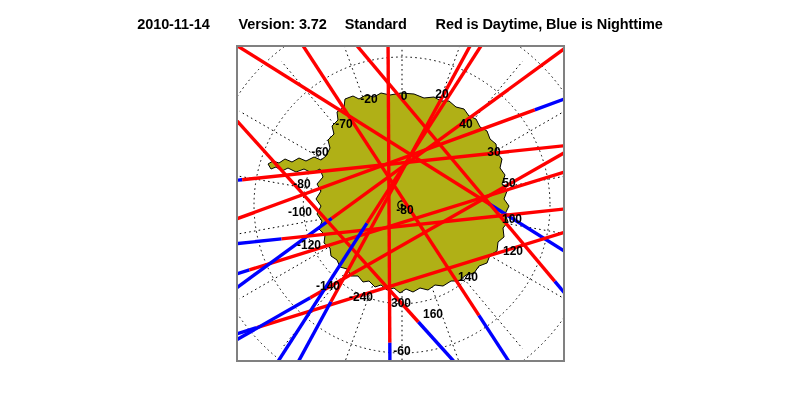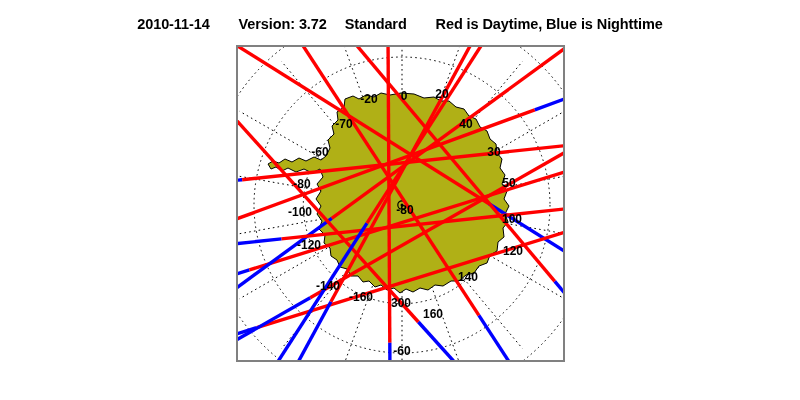--- a/index.html
+++ b/index.html
@@ -137,21 +137,21 @@
         <div class="maplabel" style="left: 166px; top: 49px;">0</div>
         <div class="maplabel" style="left: 204px; top: 47px;">20</div>
         <div class="maplabel" style="left: 228px; top: 77px; text-align: right;">40</div>
         <div class="maplabel" style="left: 256px; top: 105px;">30</div>
         <div class="maplabel" style="left: 271px; top: 136px;">50</div>
         <div class="maplabel" style="left: 274px; top: 172px;">100</div>
         <div class="maplabel" style="left: 256px; top: 204px; margin-left: 19px;">120</div>
         <div class="maplabel" style="left: 230px; top: 230px;">140</div>
         <div class="maplabel" style="left: 195px; top: 251px; margin-top: 16px;">160</div>
         <div class="maplabel" style="left: 163px; top: 256px;">300</div>
-        <div class="maplabel" style="left: 123px; top: 250px;">-160</div>
+        <div class="maplabel" style="left: 123px; top: 250px;">-240</div>
         <div class="maplabel" style="left: 90px; top: 231px; margin-top: 8px;">-140</div>
         <div class="maplabel" style="left: 71px; top: 198px;">-120</div>
         <div class="maplabel" style="left: 62px; top: 165px;">-100</div>
         <div class="maplabel" style="left: 64px; top: 137px;">-80</div>
         <div class="maplabel" style="left: 82px; top: 105px;">-60</div>
         <div class="maplabel" style="left: 106px; top: 77px;">-70</div>
         <div class="maplabel" style="left: 131px; top: 52px;">-20</div>
         <div class="maplabel" style="left: 164px; top: 304px;">-60</div>
         <div class="maplabel" style="left: 167px; top: 163px;">-80</div>
       </div>

